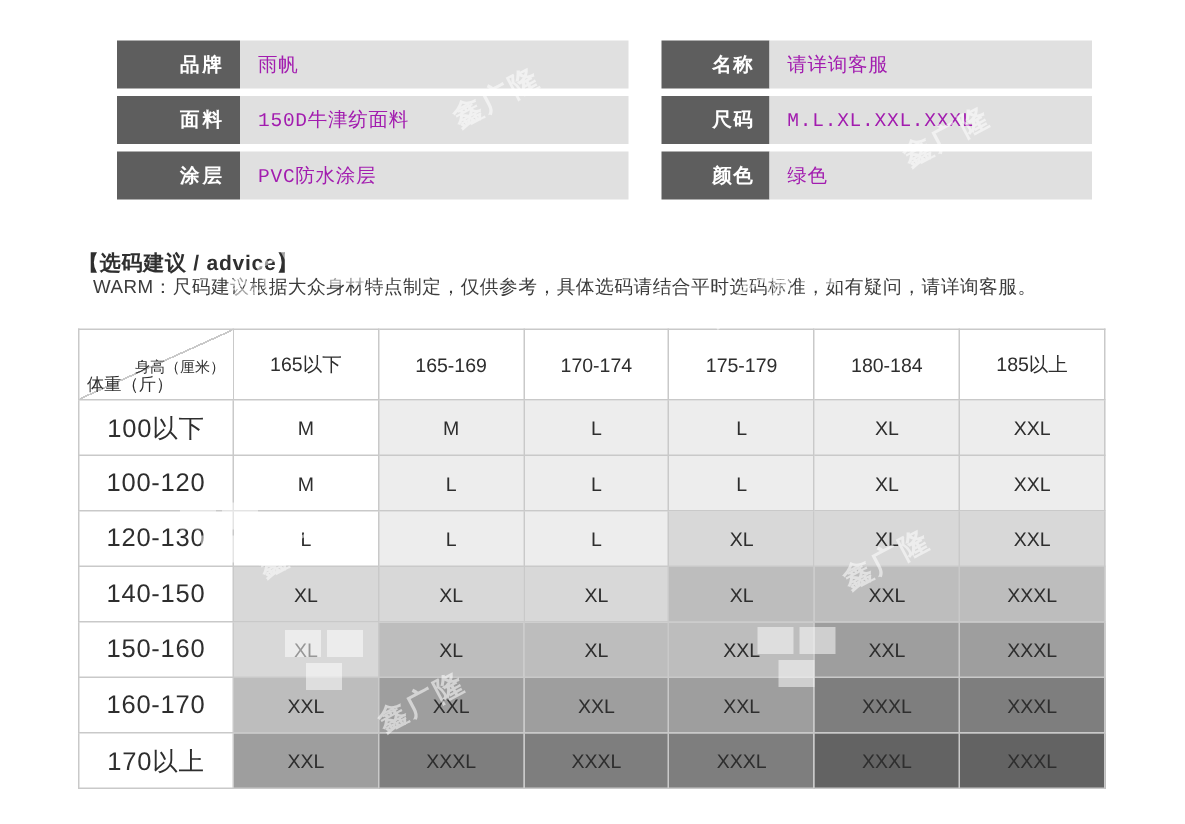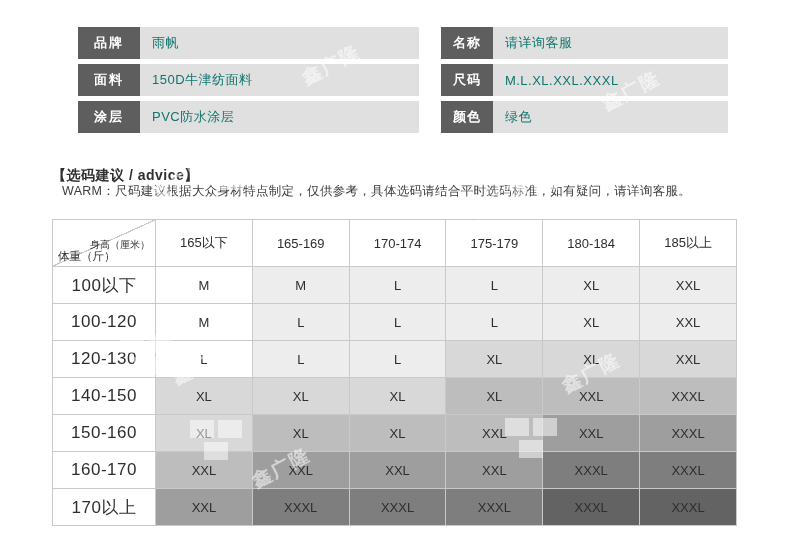--- a/index.html
+++ b/index.html
@@ -55,33 +55,34 @@
   .spec-table {
     border-collapse: separate;
     border-spacing: 0 5px;
     font-size: 13px;
   }
   .spec-table.left { width: 355px; }
   .spec-table.right { width: 299px; }
   .spec-key {
     background: #5e5e5e;
     color: #ffffff;
-    text-align: center;
+    text-align: right;
     font-weight: bold;
-    padding: 7px 0;
+    padding: 7px 10px;
     width: 62px;
     white-space: nowrap;
     letter-spacing: 2px;
     margin-left: 30px;
   }
   .spec-val {
     background: #e0e0e0;
-    color: #0f766e;
+    color: #a21caf;
     padding: 7px 12px;
     letter-spacing: 0.5px;
+    font-family: Liberation Mono, monospace;
   }
   .spec-table.right .spec-key { width: 52px; letter-spacing: 1px; }
 
   
   .advice-title {
     position: absolute;
     top: 167px;
     left: 52px;
     font-size: 14px;
     font-weight: bold;

